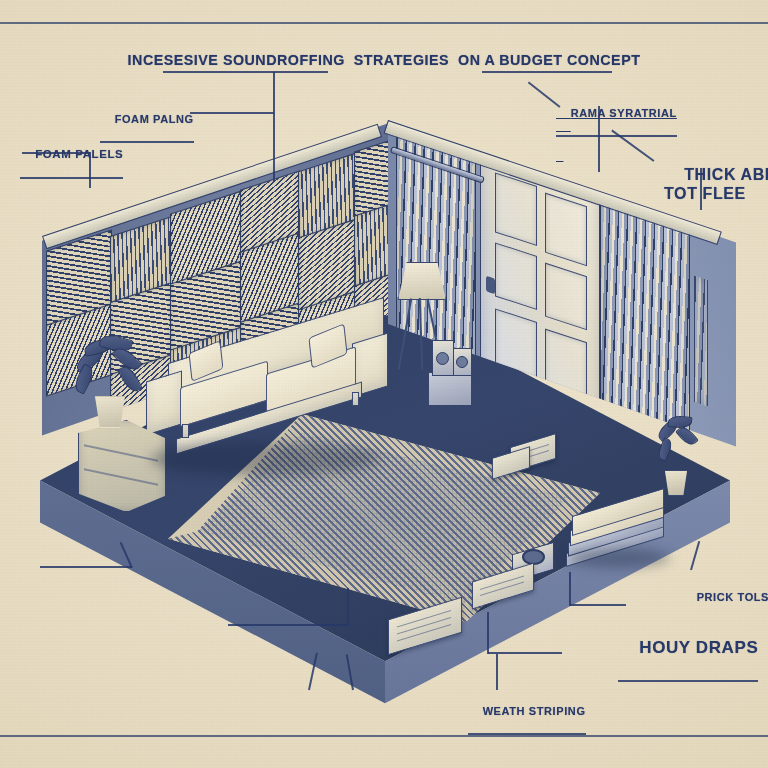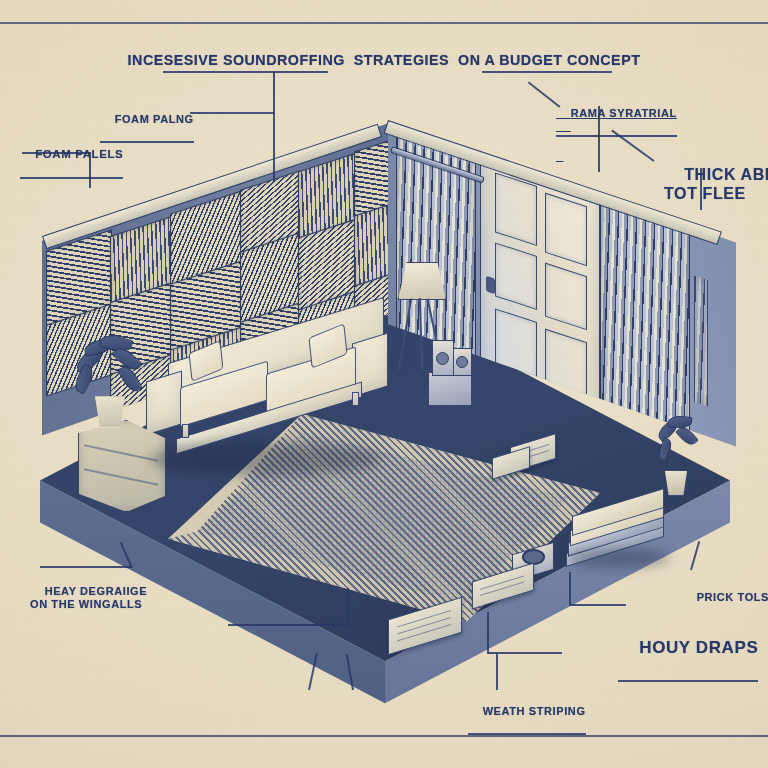--- a/index.html
+++ b/index.html
@@ -412,24 +412,20 @@
   <div class="lbl" style="left:556px;top:94px;font-size:11px;text-decoration:underline;">
     <span>RAMA SYRATRIAL</span>
     <span class="ul"></span>
   </div>
 
   <div class="lbl" style="left:664px;top:147px;font-size:16px;">
     <span>THICK ABEA
 TOT FLEE</span>
   </div>
 
-  <div class="lbl" style="left:30px;top:572px;font-size:11px;">
-    <span>HEAY DEGRAIIGE
-ON THE WINGALLS</span>
-  </div>
 
 
 
   <div class="lbl" style="left:682px;top:578px;font-size:11px;">
     <span>PRICK TOLS</span>
   </div>
 
   <div class="lbl" style="left:468px;top:692px;font-size:11px;">
     <span>WEATH STRIPING</span>
     <span class="ul"></span>

